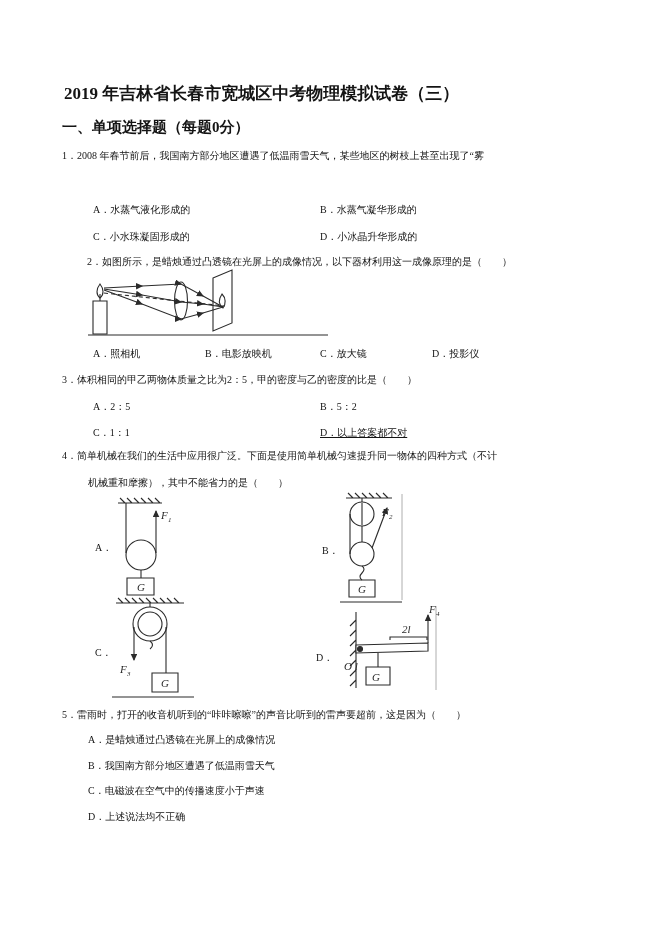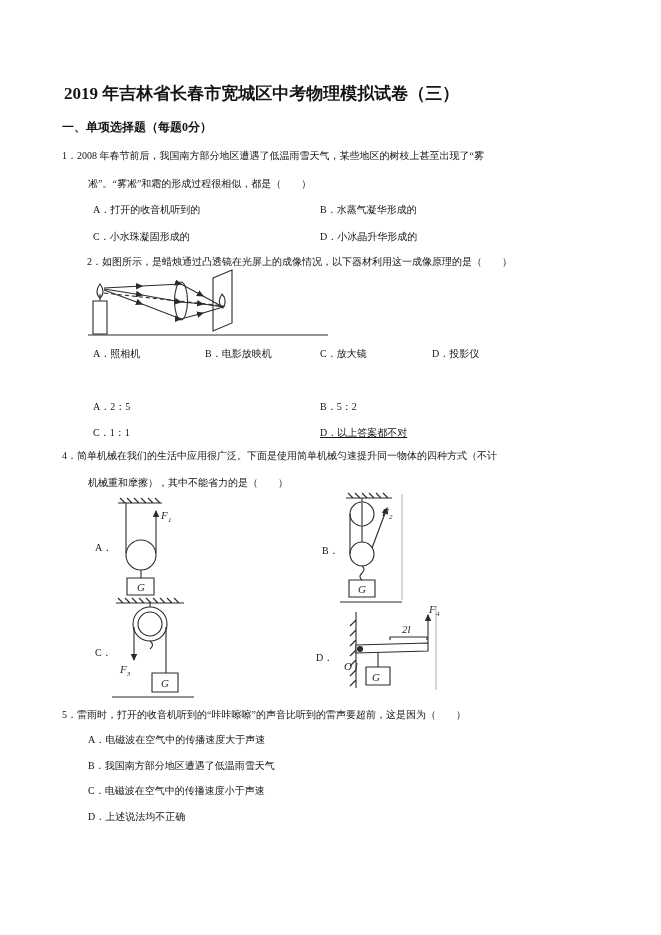--- a/index.html
+++ b/index.html
@@ -24,25 +24,24 @@
   <svg width="0" height="0" style="position:absolute">
     <defs>
       <marker id="arw" markerWidth="7" markerHeight="7" refX="5.5" refY="3" orient="auto">
         <path d="M0,0 L6.5,3 L0,6 Z" fill="#2b2b2b"></path>
       </marker>
     </defs>
   </svg>
 
   <div class="t title" style="top:84px;">2019 年吉林省长春市宽城区中考物理模拟试卷（三）</div>
 
-  <div class="t b" style="left:62px; top:118px; font-size:12px;">一、单项选择题（每题0分）</div>
+  <div class="t b" style="left:62px; top:118px; font-size:15px;">一、单项选择题（每题0分）</div>
 
   <div class="t" style="left:62px; top:146px;">1．2008 年春节前后，我国南方部分地区遭遇了低温雨雪天气，某些地区的树枝上甚至出现了“雾</div>
-  <div class="t" style="left:88px; top:174px;">凇”。“雾凇”和霜的形成过程很相似，都是（　　）</div>
-  <div class="t" style="left:93px;  top:200px;">A．打开的收音机听到的</div>
+  <div class="t" style="left:93px;  top:200px;">A．水蒸气液化形成的</div>
   <div class="t" style="left:320px; top:200px;text-align:right;">B．水蒸气凝华形成的</div>
   <div class="t" style="left:93px;  top:227px;">C．小水珠凝固形成的</div>
   <div class="t" style="left:320px; top:227px;">D．小冰晶升华形成的</div>
 
   <div class="t" style="left:62px; top:252px;margin-left:25px;">2．如图所示，是蜡烛通过凸透镜在光屏上的成像情况，以下器材利用这一成像原理的是（　　）</div>
 
   <svg class="fig" style="left:85px; top:264px;" width="250" height="78" viewBox="0 0 250 78">
     <g stroke="#2b2b2b" stroke-width="1.1" fill="none">
       <line x1="3" y1="71" x2="243" y2="71"></line>
       <rect x="8" y="37" width="14" height="33"></rect>
@@ -56,20 +55,21 @@
       <polyline points="19,26 57,40 96,55 118,49 138,43" marker-mid="url(#arw)"></polyline>
       <line x1="19" y1="29" x2="140" y2="42" stroke-dasharray="4,3"></line>
     </g>
   </svg>
 
   <div class="t" style="left:93px;  top:344px;">A．照相机</div>
   <div class="t" style="left:205px; top:344px;">B．电影放映机</div>
   <div class="t" style="left:320px; top:344px;">C．放大镜</div>
   <div class="t" style="left:432px; top:344px;">D．投影仪</div>
 
+  <div class="t" style="left:62px; top:370px;">3．体积相同的甲乙两物体质量之比为2：5，甲的密度与乙的密度的比是（　　）</div>
   <div class="t" style="left:93px;  top:397px;">A．2：5</div>
   <div class="t" style="left:320px; top:397px;">B．5：2</div>
   <div class="t" style="left:93px;  top:423px;">C．1：1</div>
   <div class="t" style="left:320px; top:423px;text-decoration:underline;">D．以上答案都不对</div>
 
   <div class="t" style="left:62px; top:446px;">4．简单机械在我们的生活中应用很广泛。下面是使用简单机械匀速提升同一物体的四种方式（不计</div>
   <div class="t" style="left:88px; top:473px;">机械重和摩擦），其中不能省力的是（　　）</div>
 
   <div class="t" style="left:95px;  top:538px;">A．</div>
   <div class="t" style="left:322px; top:541px;">B．</div>
@@ -139,19 +139,19 @@
       <line x1="100" y1="6" x2="100" y2="90" stroke="#9a9a9a" stroke-width="0.8"></line>
     </g>
     <text class="figtxt" x="66" y="33">2l</text>
     <text class="figtxt" x="93" y="13">F</text>
     <text class="figsub" x="100" y="16">4</text>
     <text class="figtxt" x="8" y="70">O l</text>
     <text class="figtxt" x="36" y="81">G</text>
   </svg>
 
   <div class="t" style="left:62px; top:705px;">5．雷雨时，打开的收音机听到的“咔咔嚓嚓”的声音比听到的雷声要超前，这是因为（　　）</div>
-  <div class="t" style="left:88px; top:730px;">A．电磁波在空气中的传播速度大于声速</div>
+  <div class="t" style="left:88px; top:730px;">A．是蜡烛通过凸透镜在光屏上的成像情况</div>
   <div class="t" style="left:88px; top:756px;">B．我国南方部分地区遭遇了低温雨雪天气</div>
   <div class="t" style="left:88px; top:781px;">C．电磁波在空气中的传播速度小于声速</div>
   <div class="t" style="left:88px; top:807px;">D．上述说法均不正确</div>
 
 
 </div>
 
 </body></html>

